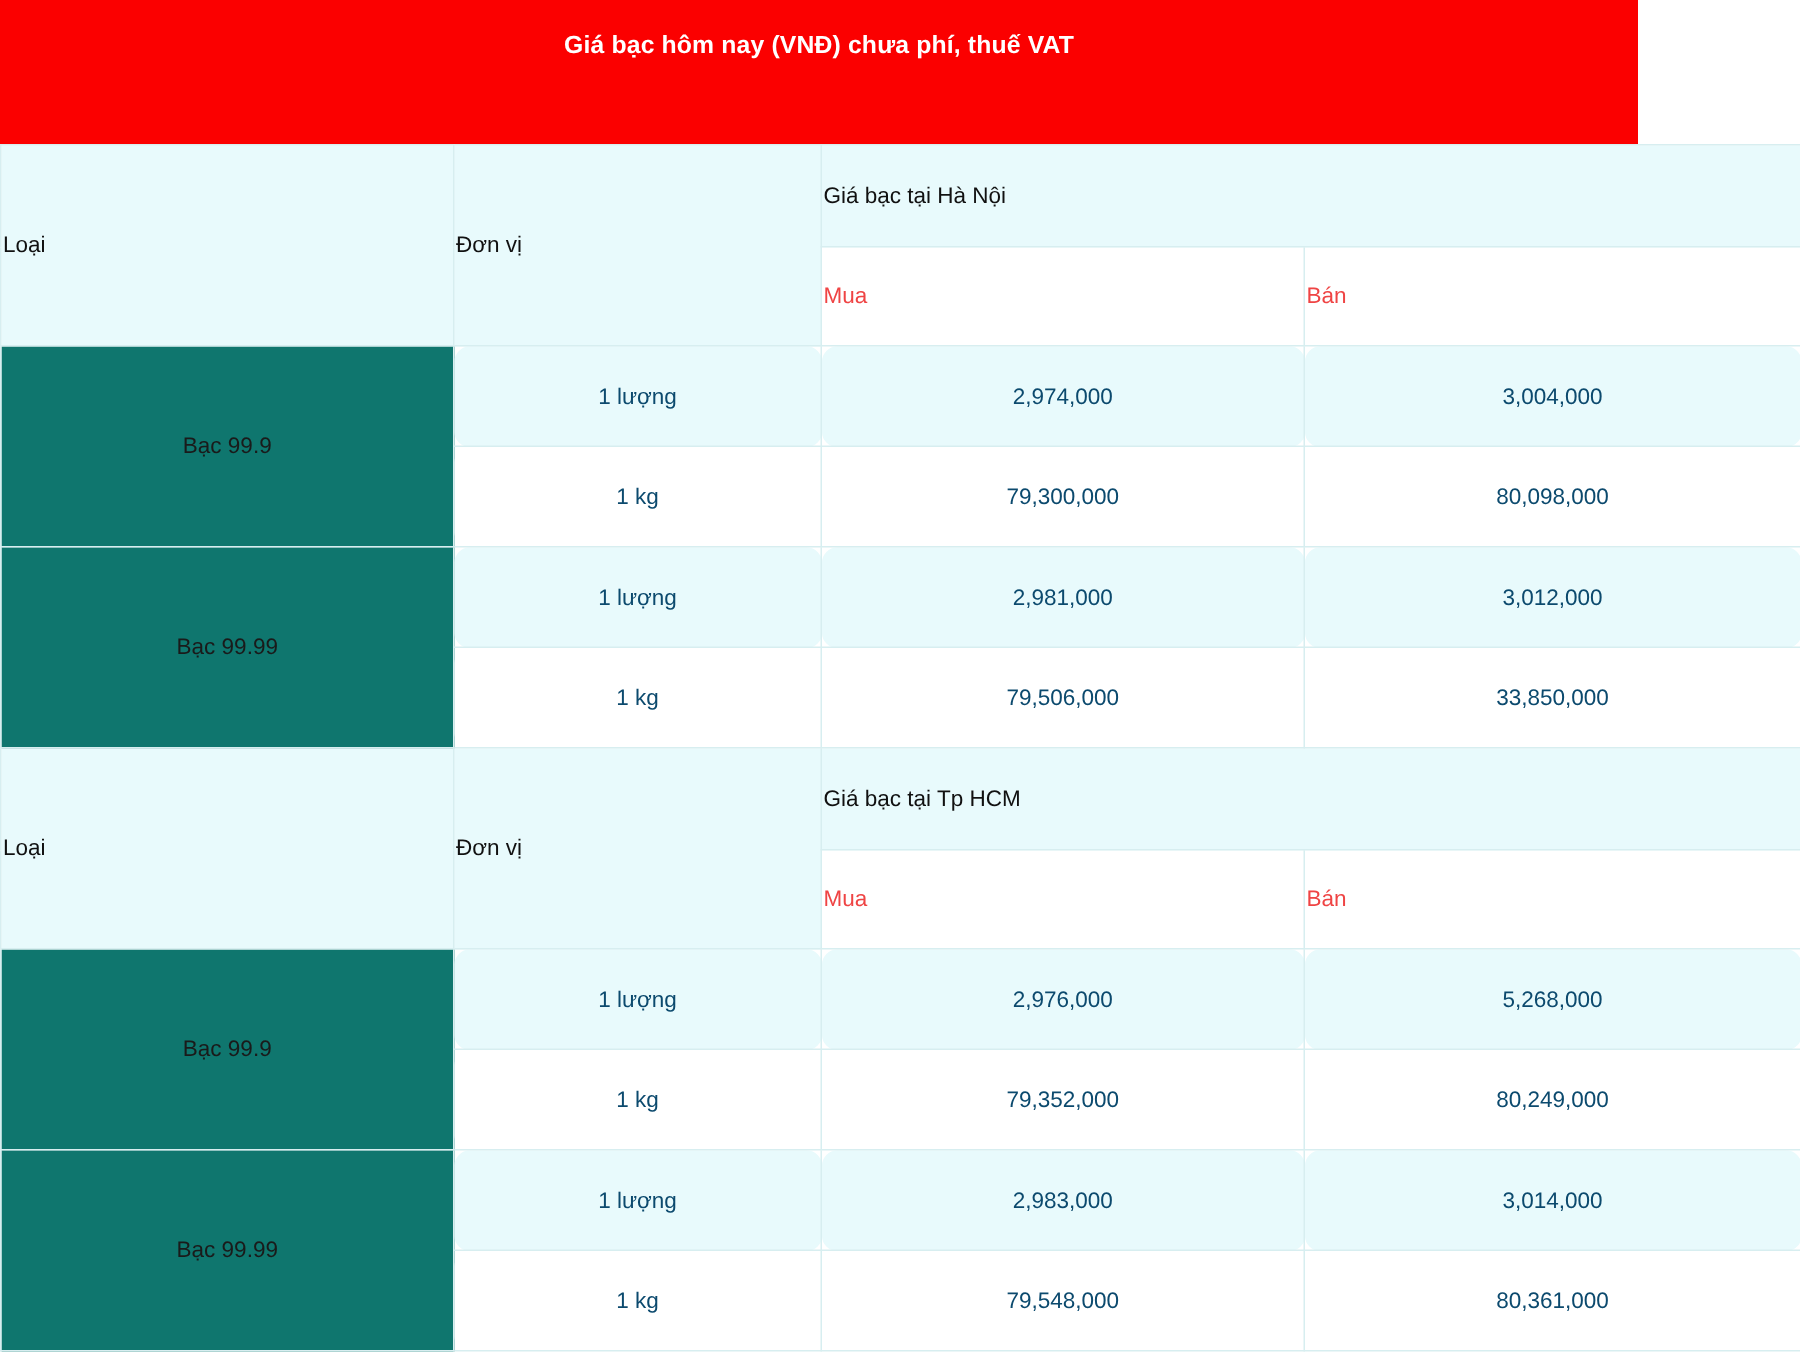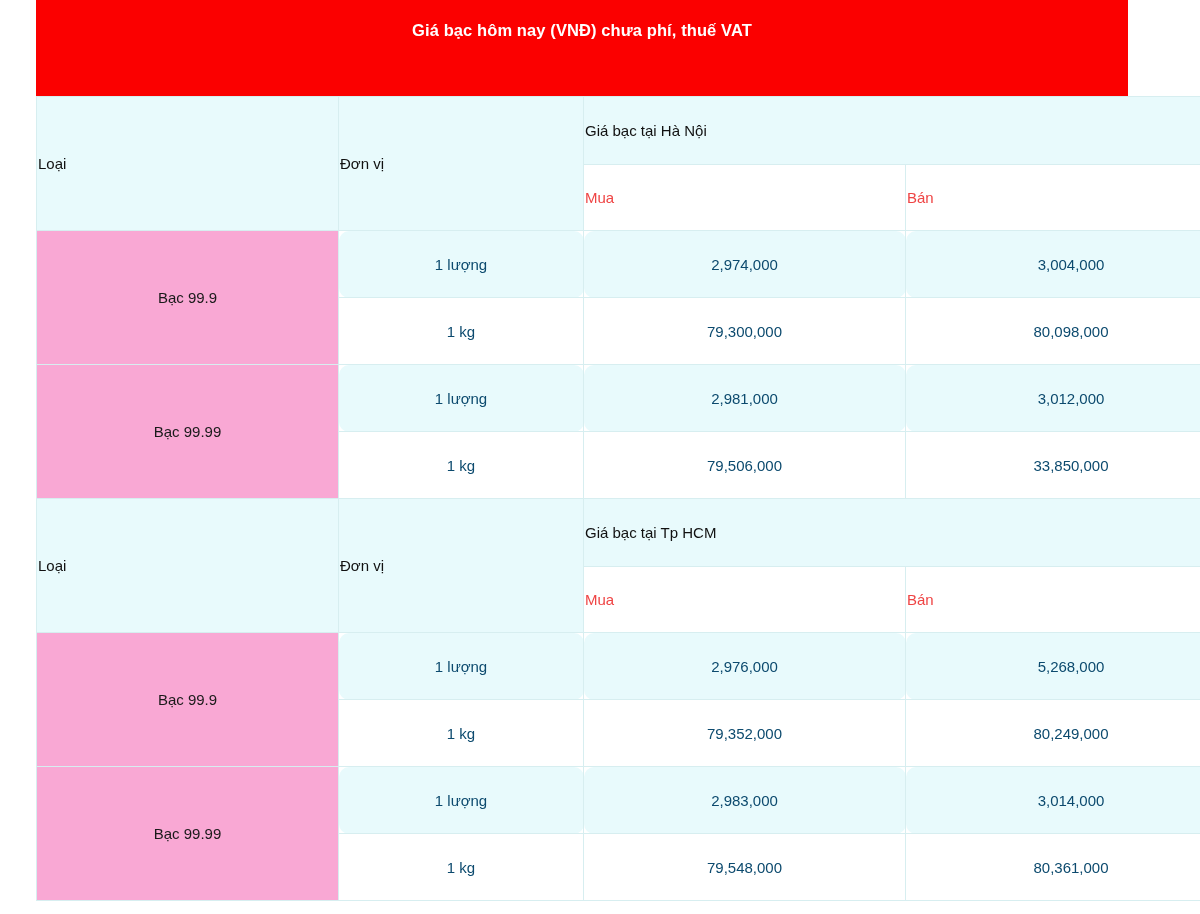--- a/index.html
+++ b/index.html
@@ -12,21 +12,20 @@
     width: 1200px;
     height: 914px;
     font-family: "Liberation Sans", sans-serif;
     color: #1a1a1a;
     -webkit-font-smoothing: antialiased;
   }
 
   .page {
     width: 1092px;
     box-sizing: border-box;
-    margin-left: 36px;
   }
 
   
   .banner {
     background: #fb0000;
     color: #ffffff;
     text-align: center;
     padding: 18px 10px 20px 10px;
     box-sizing: border-box;
     height: 96px;
@@ -90,21 +89,21 @@
   }
   .tint {
     background: #e8fafc;
   }
   .plain {
     background: #ffffff;
   }
   .type-cell {
     text-align: center;
     font-size: 15px;
-    background: #f9a8d4;
+    background: #0f766e;
     color: #1a1a1a;
   }
 </style>
 </head>
 <body>
 
 <div class="page">
 
   <div class="banner">
     <div class="banner-line">Giá bạc hôm nay (VNĐ) chưa phí, thuế VAT</div>

